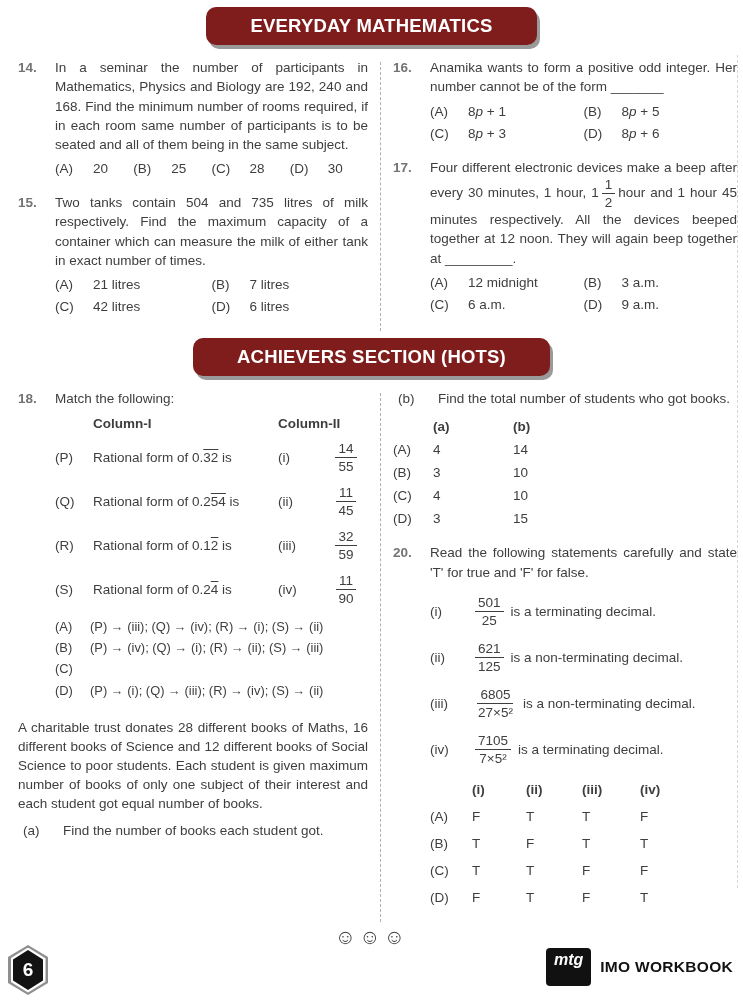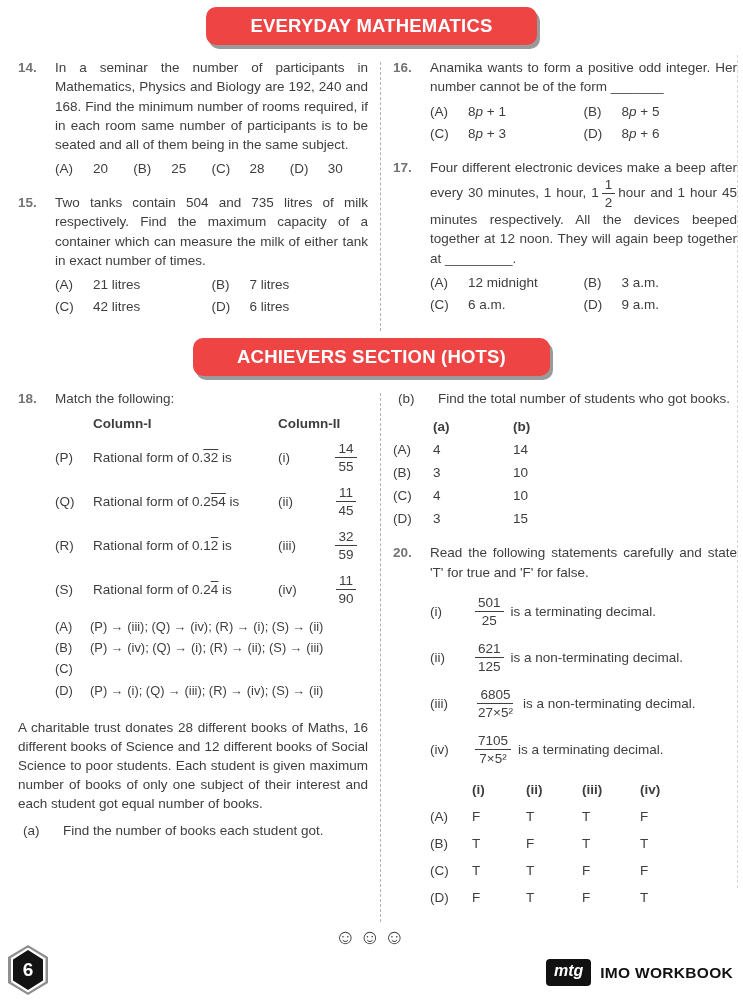--- a/index.html
+++ b/index.html
@@ -7,21 +7,21 @@
   body {
     width: 743px; height: 1000px;
     font-family: "Liberation Sans", "DejaVu Sans", sans-serif;
     background: #ffffff; color: #3e3e3e;
     font-size: 13.5px; line-height: 1.42;
   }
   .page { position: relative; width: 743px; height: 1000px; overflow: hidden; background: #fff; }
 
   .banner {
     width: fit-content; margin: 7px auto 13px;
-    background: #ef4444; color: #fff;
+    background: #7f1d1d; color: #fff;
     font-weight: bold; font-size: 18.5px; letter-spacing: 0.2px;
     padding: 6px 44px; border-radius: 10px;
     box-shadow: 3px 4px 0 #9a9a9a;
   }
 
   .two-col { display: flex; padding: 0 6px 0 18px; }
   .col-left { width: 350px; flex: 0 0 350px; }
   .divider { width: 0; border-left: 1px dashed #b0b0b0; margin: 4px 12px 0 12px; }
   .col-right { flex: 1; min-width: 0; }
 
@@ -71,21 +71,21 @@
   .footer { position: absolute; left: 0; right: 0; bottom: 0; height: 58px; }
   .page-badge { position: absolute; left: 8px; bottom: 5px; width: 40px; height: 50px; }
   .hex { clip-path: polygon(50% 0%, 100% 24%, 100% 76%, 50% 100%, 0% 76%, 0% 24%); }
   .hex-outer { position: absolute; inset: 0; background: #8f8f8f; }
   .hex-mid   { position: absolute; inset: 2.5px; background: #ffffff; }
   .hex-inner { position: absolute; inset: 5px; background: #131313;
                display: flex; align-items: center; justify-content: center;
                color: #fff; font-weight: bold; font-size: 19px; }
   .brand { position: absolute; right: 10px; bottom: 14px; display: flex; align-items: center; gap: 9px; }
   .brand-box { background: #111; color: #fff; font-weight: bold; font-style: italic;
-               font-size: 16px; padding: 1px 8px 3px; border-radius: 4px; }
+               font-size: 16px; padding: 1px 8px 14px; border-radius: 4px; }
   .brand-text { font-weight: bold; font-size: 15.5px; color: #111; letter-spacing: 0.3px; }
 
   .edge-mark { position: absolute; right: 5px; top: 55px; height: 833px; border-right: 1px dashed #d8d8d8; }
 </style>
 </head>
 <body>
 
 <div class="page">
 
   <div class="banner">

